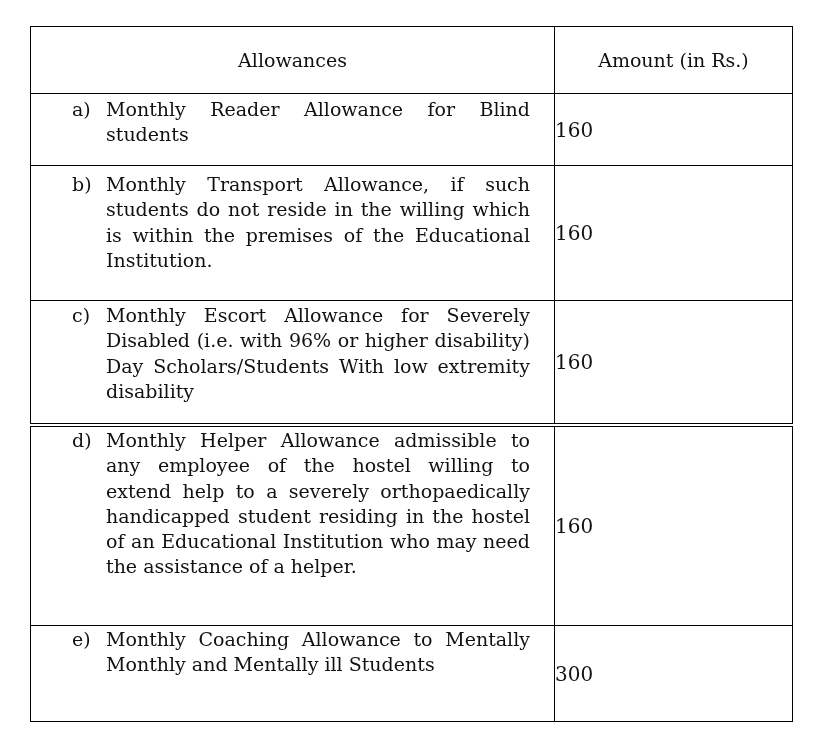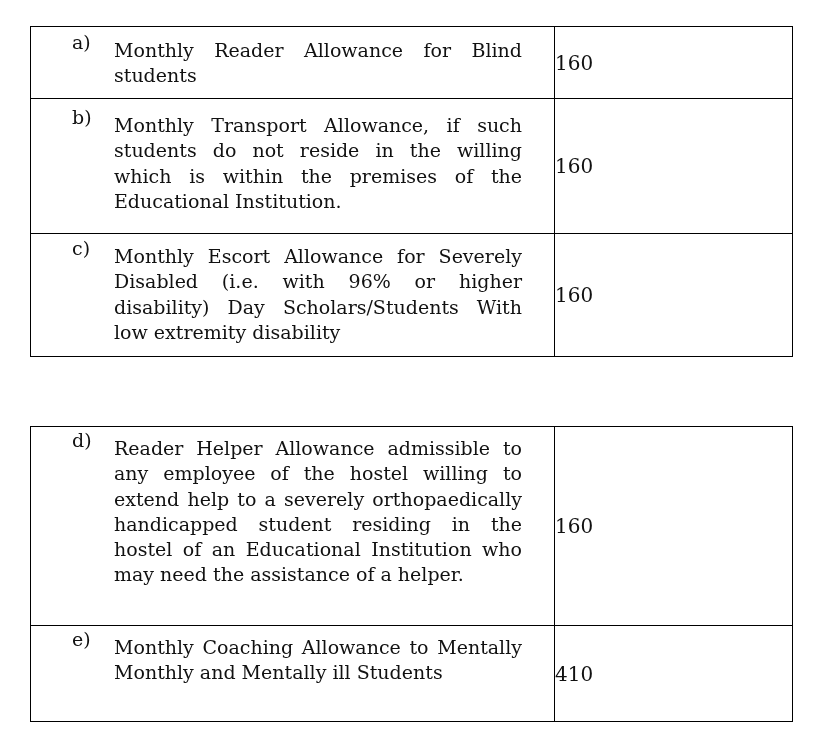--- a/index.html
+++ b/index.html
@@ -41,21 +41,21 @@
       line-height: 25.3px;
       text-align: justify;
       padding: 0 24px 0 75px !important;
       position: relative;
     }
     .desc .mark {
       position: absolute;
       margin-left: -34px;
       font-size: 19px;
     }
-    .desc p { margin: 8px; text-align: justify; text-align-last: left; }
+    .desc p { margin: 0; text-align: justify; text-align-last: left; }
 
     .r-a td { height: 68px; }
     .r-a .desc { vertical-align: top; padding-top: 3px !important; }
     .r-b td { height: 128px; }
     .r-b .desc { vertical-align: top; padding-top: 6px !important; }
     .r-c td { height: 120px; }
     .r-c .desc { vertical-align: top; padding-top: 2px !important; }
     .r-d td { height: 197px; }
     .r-d .desc { vertical-align: top; padding-top: 1px !important; }
     .r-e td { height: 94px; }
@@ -66,20 +66,24 @@
   </style>
 </head>
 <body>
 
 <table class="tbl t1">
   <colgroup>
       <col class="col-desc">
       <col class="col-amt">
     </colgroup>
   <tbody>
+      <tr class="hdr">
+    <td>Allowances</td>
+    <td>Amount (in Rs.)</td>
+  </tr>
   <tr class="r-a">
     <td class="desc">
       <span class="mark">a)</span>
       <p>Monthly Reader Allowance for Blind students</p>
     </td>
     <td class="amt">160</td>
   </tr>
   <tr class="r-b">
     <td class="desc">
       <span class="mark">b)</span>
@@ -99,25 +103,25 @@
 
 <table class="tbl t2">
   <colgroup>
       <col class="col-desc">
       <col class="col-amt">
     </colgroup>
   <tbody>
       <tr class="r-d">
     <td class="desc">
       <span class="mark">d)</span>
-      <p>Reader Helper Allowance admissible to any employee of the hostel willing to extend help to a severely orthopaedically handicapped student residing in the hostel of an Educational Institution who may need the assistance of a helper.</p>
+      <p>Monthly Helper Allowance admissible to any employee of the hostel willing to extend help to a severely orthopaedically handicapped student residing in the hostel of an Educational Institution who may need the assistance of a helper.</p>
     </td>
     <td class="amt">160</td>
   </tr>
   <tr class="r-e last-row">
     <td class="desc">
       <span class="mark">e)</span>
       <p>Monthly Coaching Allowance to Mentally Monthly and Mentally ill Students</p>
     </td>
-    <td class="amt">410</td>
+    <td class="amt">300</td>
   </tr>
 </tbody>
   </table>
 
 </body></html>

